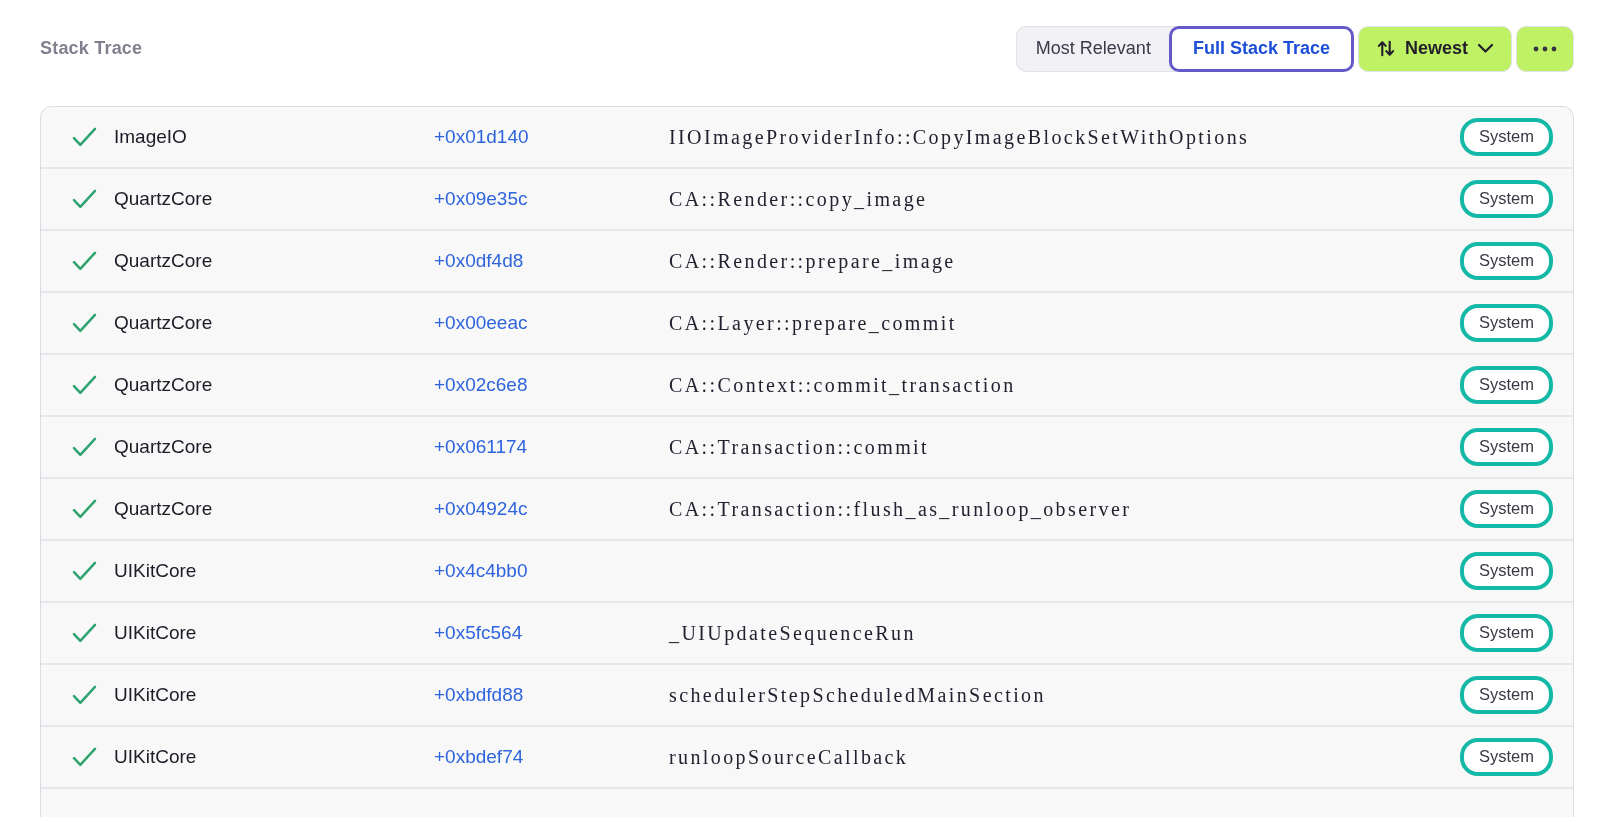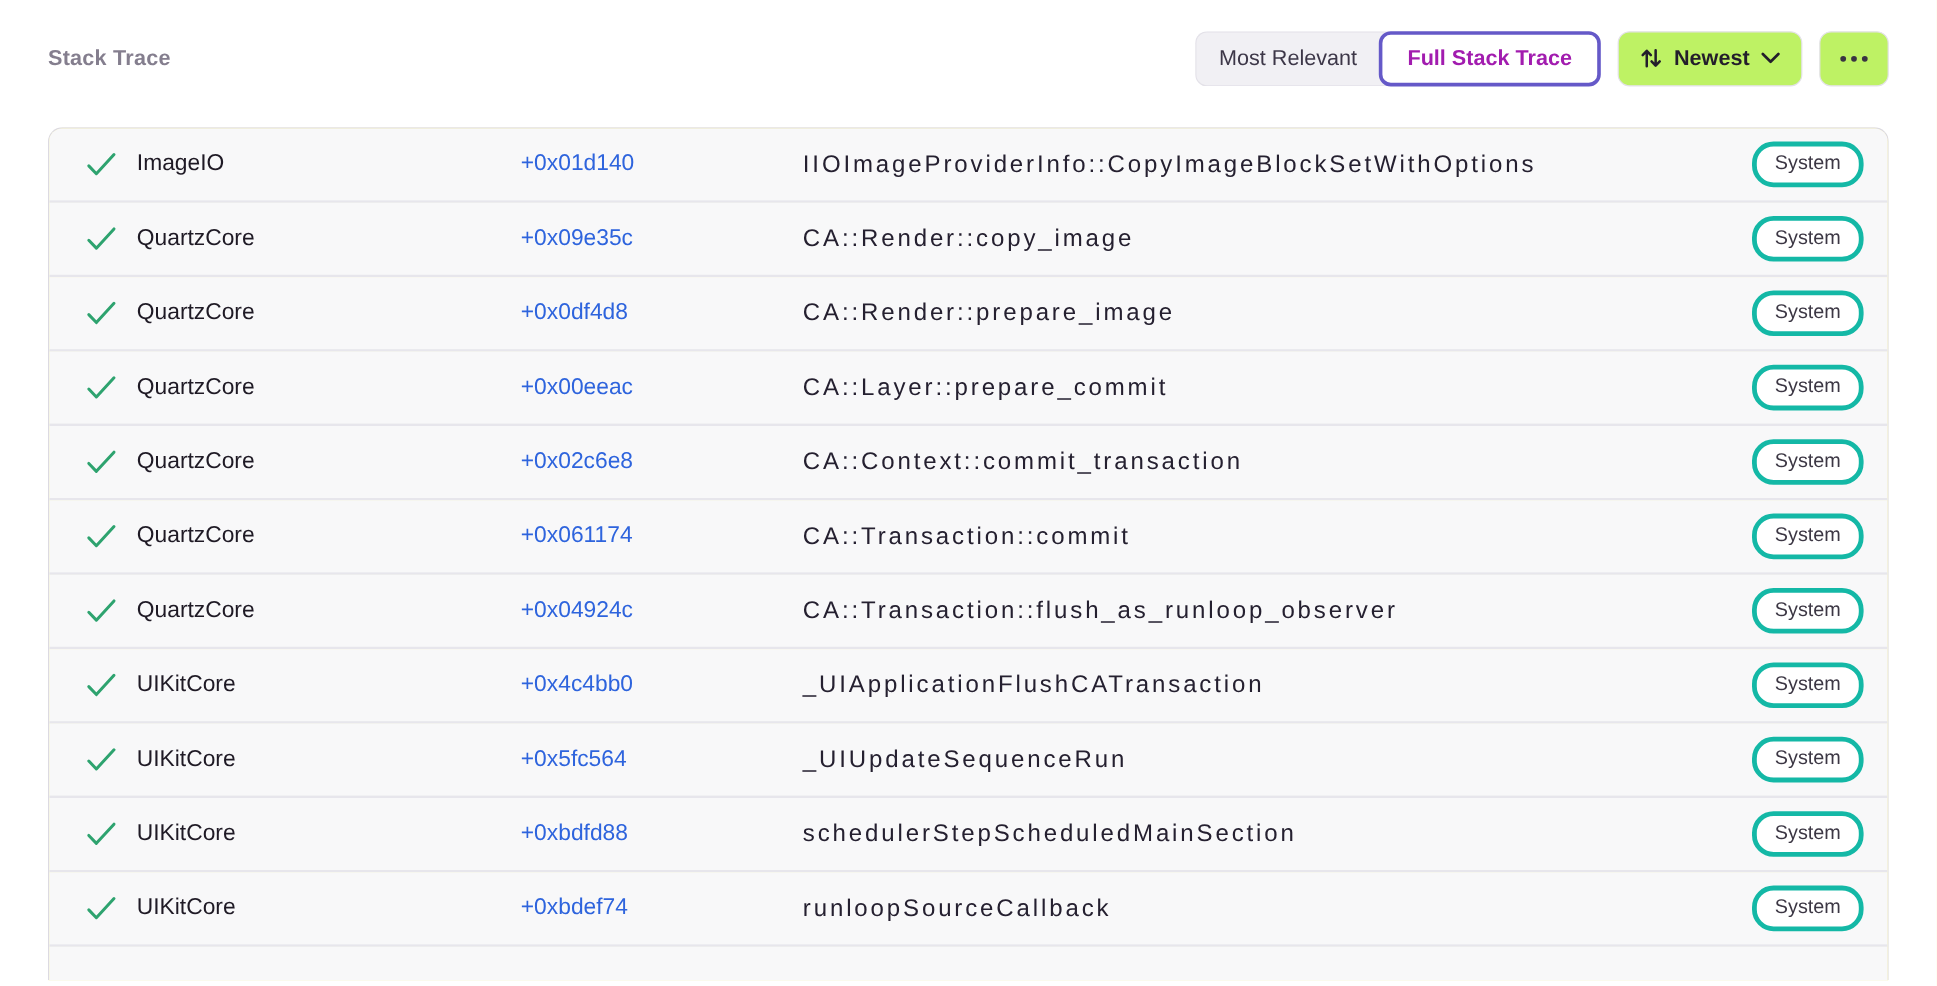--- a/index.html
+++ b/index.html
@@ -18,41 +18,41 @@
     display: flex;
     align-items: center;
     justify-content: space-between;
   }
   .page-title {
     font-size: 18px;
     font-weight: 700;
     letter-spacing: 0.2px;
     color: var(--title-color, #847e8e);
   }
-  .controls { display: flex; align-items: center; gap: 14px; }
+  .controls { display: flex; align-items: center; gap: 4px; }
 
   .segmented { display: flex; align-items: center; }
   .seg {
     height: 46px;
     font-family: "Liberation Sans", sans-serif;
     font-size: 18px;
     cursor: pointer;
     background: #f1f0f4;
     border: 1px solid #e3e1e8;
     color: #3d3748;
     padding: 0 19px;
   }
   .seg-left { border-radius: 10px 0 0 10px; border-right: none; padding-right: 26px; }
   .seg-selected {
     background: #ffffff;
     border: 3px solid var(--accent, #6559c8);
     border-radius: 10px;
     margin-left: -8px;
     font-weight: 700;
-    color: #a21caf;
+    color: #1d4ed8;
     padding: 0 21px;
     position: relative;
     z-index: 2;
   }
   .btn {
     height: 46px;
     background: #bef264;
     border: 1px solid #e3e1e8;
     border-radius: 10px;
     display: inline-flex;
@@ -89,21 +89,21 @@
     font-size: 19px; color: #1f1a25;
   }
   .addr {
     flex: none; width: 235px;
     font-size: 19px; color: var(--link-blue, #2e64dd);
     text-decoration: none;
   }
   .func {
     flex: 1;
     max-width: 668px;
-    font-family: Liberation Sans, sans-serif;
+    font-family: Liberation Serif, serif;
     font-size: 20px;
     letter-spacing: 2.4px;
     line-height: 31px;
     color: #252030;
     word-break: break-all;
     padding: 11px 24px 11px 0;
   }
   .badge {
     flex: none;
     margin-left: auto;
@@ -245,21 +245,20 @@
   </div>
 
   <div class="row">
     <span class="check icon">
       <svg width="27" height="22" viewBox="0 0 27 22" fill="none">
         <path d="M3 12.2 L9.3 18.8 L24 2.8" stroke="#2ea36f" stroke-width="2.5" stroke-linecap="round" stroke-linejoin="round"></path>
       </svg>
     </span>
     <span class="module">UIKitCore</span>
     <a class="addr" href="#">+0x4c4bb0</a>
-    <span class="func">_UIApplicationFlushCATransaction</span>
     <span class="badge">System</span>
   </div>
 
   <div class="row">
     <span class="check icon">
       <svg width="27" height="22" viewBox="0 0 27 22" fill="none">
         <path d="M3 12.2 L9.3 18.8 L24 2.8" stroke="#2ea36f" stroke-width="2.5" stroke-linecap="round" stroke-linejoin="round"></path>
       </svg>
     </span>
     <span class="module">UIKitCore</span>

